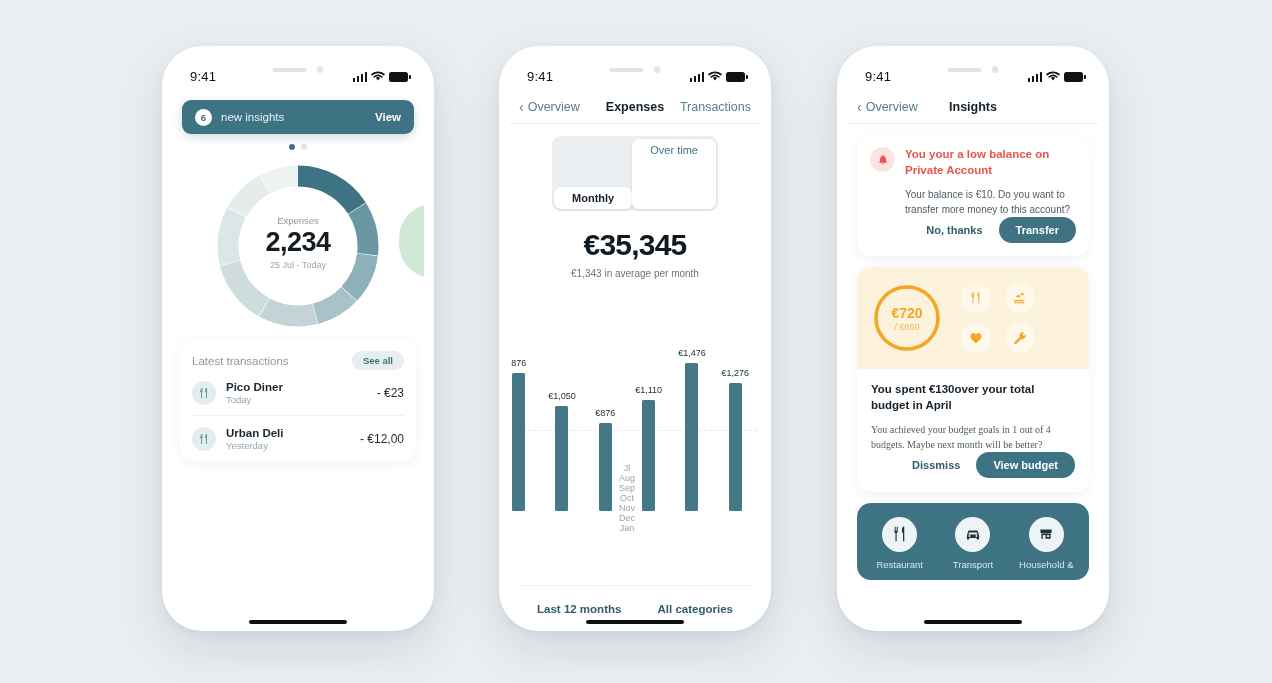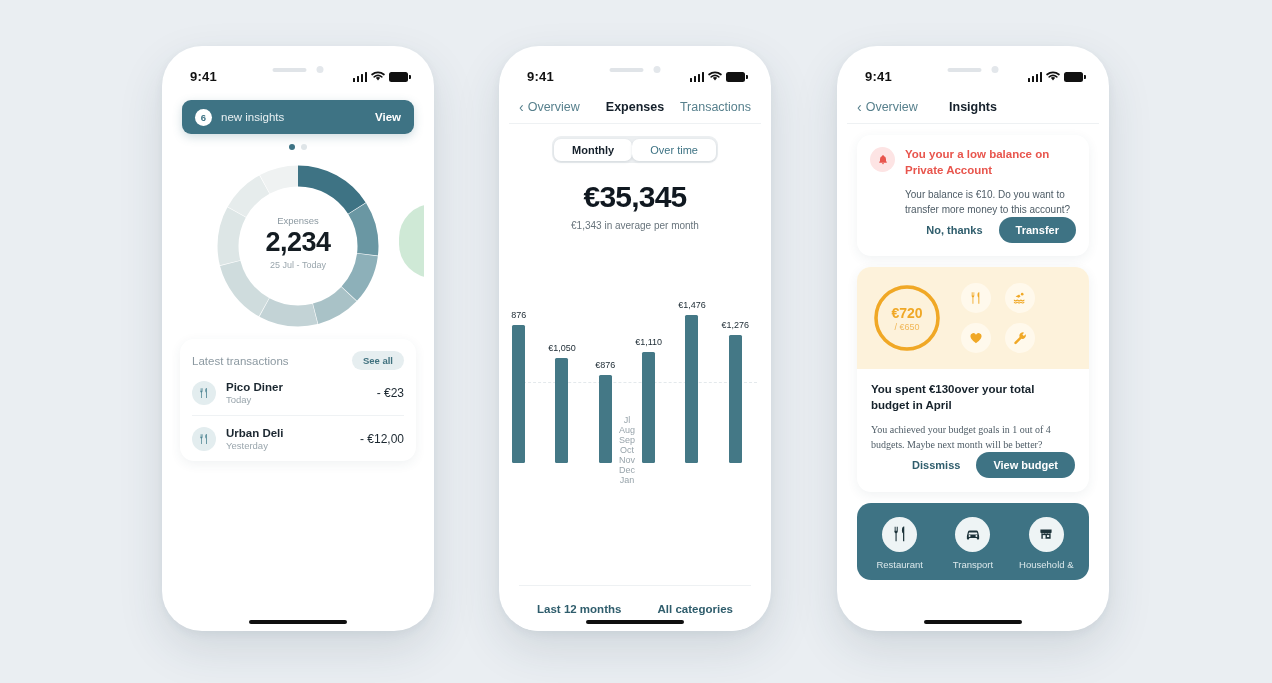--- a/index.html
+++ b/index.html
@@ -25,21 +25,21 @@
   #phone3 { left: 837px; top: 46px; }
 
   .screen { position: absolute; inset: 10px 10px 0 10px; overflow: hidden; }
 
   
   .statusbar {
     height: 34px; display: flex; align-items: center;
     justify-content: space-between; padding: 6px 16px 0 18px;
     position: relative;
   }
-  .clock { font-size: 13px; font-weight: bold; color: #111; letter-spacing: .2px; }
+  .clock { font-size: 13px; font-weight: normal; color: #111; letter-spacing: .2px; }
   .notch-grp {
     position: absolute; left: 50%; top: 10px; transform: translateX(-50%);
     display: flex; align-items: center; gap: 10px;
   }
   .speaker { width: 34px; height: 4px; border-radius: 3px; background: #e0e4e8; }
   .camdot  { width: 7px; height: 7px; border-radius: 50%; background: #e3e7eb; }
   .sb-right { display: flex; align-items: flex-end; gap: 4px; }
   .bars { display: flex; align-items: flex-end; gap: 1.5px; height: 11px; }
   .bars i { width: 2.5px; background: #111; border-radius: .5px; display: block; }
   .bars i:nth-child(1){height:4px}.bars i:nth-child(2){height:6px}
@@ -113,21 +113,21 @@
   .tx-meta { margin-left:10px; min-width:0; }
   .tx-name { font-size:11.5px; color:#1b2730; font-weight:600; }
   .tx-sub { font-size:9.5px; color:#9aa6ad; margin-top:1px; }
   .tx-amt { margin-left:auto; font-size:12px; color:#1b2730; white-space:nowrap; }
 
   
   .seg-wrap { display:flex; justify-content:center; margin-top:12px; }
   .seg { background:#eceff1; border-radius:9px; padding:2.5px; display:flex; }
   .seg-item { font-size:11px; padding:5px 18px; border-radius:7px; color:#3e7384; }
   .seg-item.active { background:#fff; color:#15202b; font-weight:bold;
-                     box-shadow:0 1px 3px rgba(40,60,80,.13); }
+                     box-shadow:0 1px 3px rgba(40,60,80,.13);margin-top:48px; }
   .seg-item.alt { color:#3e7384; background:#fff; font-weight:normal;
                   box-shadow:0 1px 3px rgba(40,60,80,.13); }
   .big-amt { text-align:center; font-size:30px; font-weight:bold; color:#101820;
              margin-top:17px; letter-spacing:-.8px; }
   .avg-line { text-align:center; font-size:10px; color:#68747c; margin-top:6px; }
 
   .chartbox { position:relative; margin-top:16px; height:242px; padding:0 0 0 0; }
   .gridline { position:absolute; left:4px; right:4px; top:135px; border-top:1px dashed #e4e9ec; }
   .bars-row { position:absolute; left:0; right:0; bottom:26px; top:0;
               display:flex; align-items:flex-end; justify-content:space-between;

